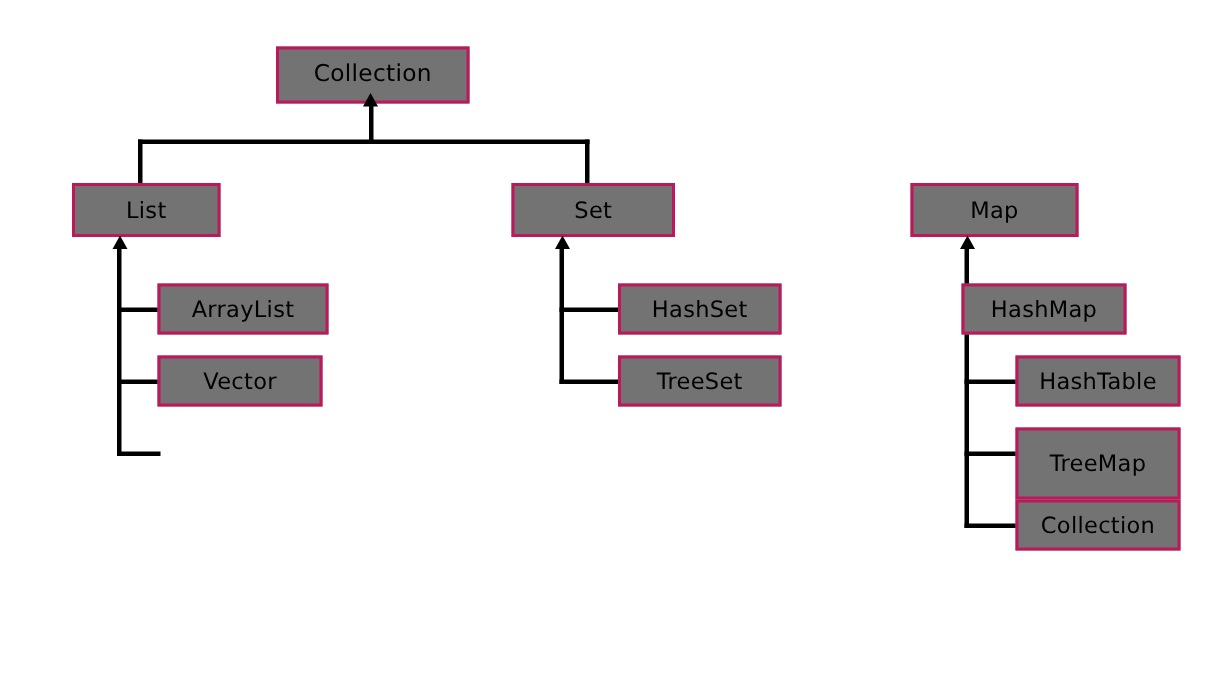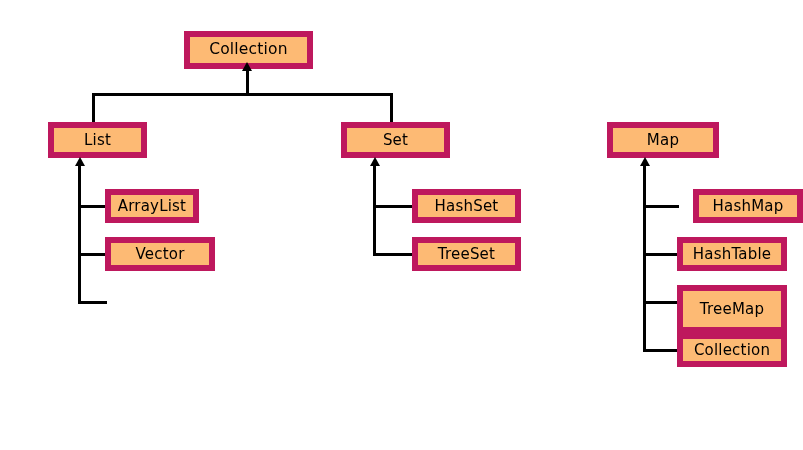--- a/index.html
+++ b/index.html
@@ -11,22 +11,22 @@
     position: relative;
     width: 803px;
     height: 450px;
     background: #ffffff;
     overflow: hidden;
     font-family: "DejaVu Sans", sans-serif;
   }
   .node {
     position: absolute;
     box-sizing: border-box;
-    border: 6px solid #be185d;
-    background: #fdba74;
+    border: 2px solid #be185d;
+    background: #737373;
     display: flex;
     align-items: center;
     justify-content: center;
     color: #000000;
     font-size: 15px;
     line-height: 1;
     letter-spacing: 0.2px;
     white-space: nowrap;
     z-index: 2;
   }
@@ -83,30 +83,30 @@
   <div class="edge h" style="left:643px; top:349px; width:36px;"></div>
 
   <div class="node root" style="left:184px; top:31px; width:129px; height:38px;">Collection</div>
 
   <div class="node" style="left:48px; top:122px; width:99px; height:36px;">List</div>
 
   <div class="node" style="left:341px; top:122px; width:109px; height:36px;">Set</div>
 
   <div class="node" style="left:607px; top:122px; width:112px; height:36px;">Map</div>
 
-  <div class="node" style="left:105px; top:189px; width:94px; height:34px;">ArrayList</div>
+  <div class="node" style="left:105px; top:189px; width:114px; height:34px;">ArrayList</div>
 
   <div class="node" style="left:105px; top:237px; width:110px; height:34px;">Vector</div>
 
 
   <div class="node" style="left:412px; top:189px; width:109px; height:34px;">HashSet</div>
 
   <div class="node" style="left:412px; top:237px; width:109px; height:34px;">TreeSet</div>
 
-  <div class="node" style="left:693px; top:189px; width:110px; height:34px;">HashMap</div>
+  <div class="node" style="left:641px; top:189px; width:110px; height:34px;">HashMap</div>
 
   <div class="node" style="left:677px; top:237px; width:110px; height:34px;">HashTable</div>
 
   <div class="node" style="left:677px; top:285px; width:110px; height:48px;">TreeMap</div>
 
   <div class="node" style="left:677px; top:333px; width:110px; height:34px;">Collection</div>
 
 </div>
 
 </body></html>

